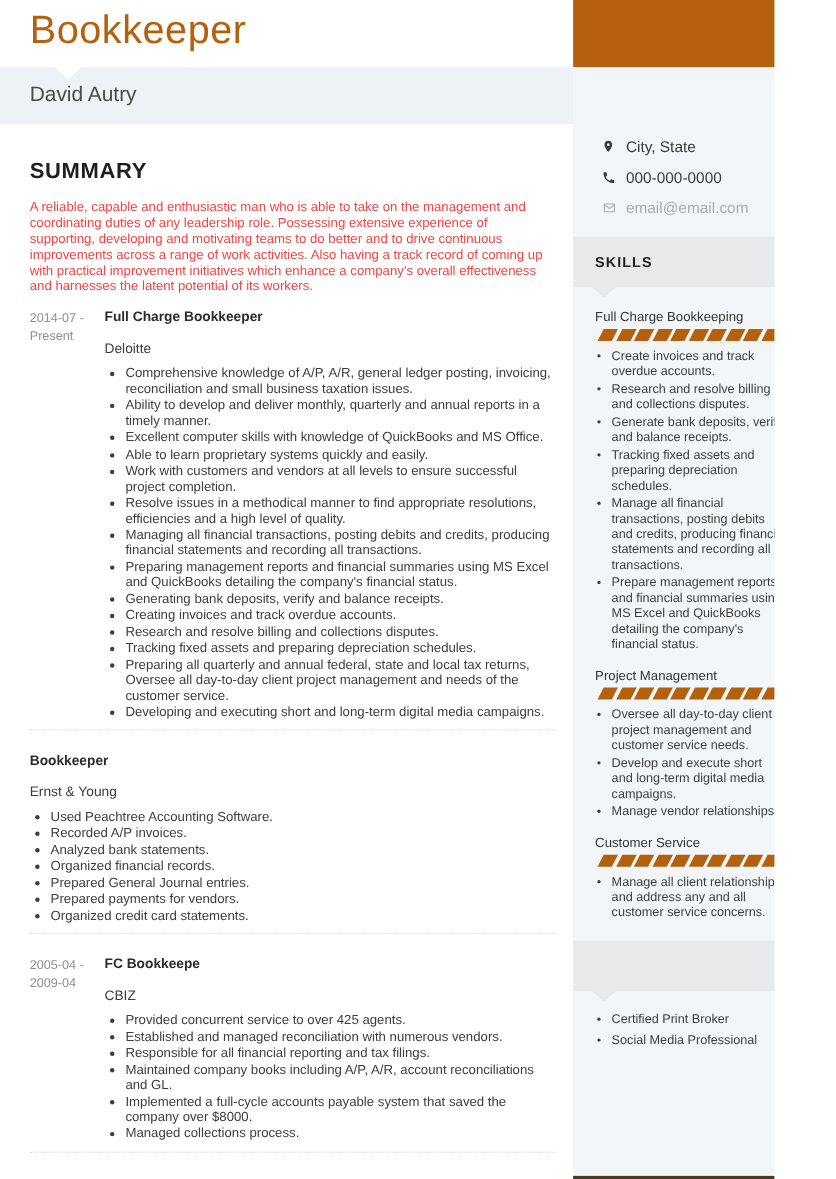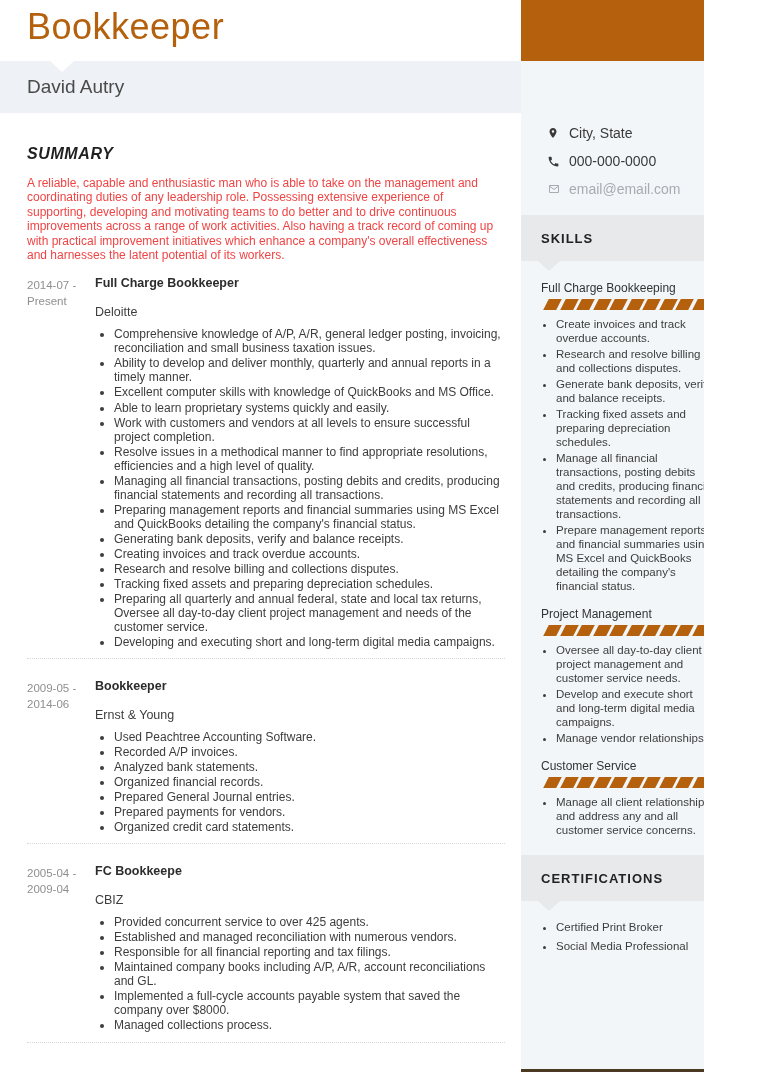--- a/index.html
+++ b/index.html
@@ -24,22 +24,22 @@
   .name-band { position: relative; height: 52px; background: var(--name-band-bg); }
   .name-band .notch {
     position: absolute; top: 0; left: 50px; width: 0; height: 0;
     border-left: 12px solid transparent; border-right: 12px solid transparent;
     border-top: 11px solid #ffffff;
   }
   .candidate-name { padding: 15px 0 0 27px; font-size: 19px; color: #4a4a4a; }
 
   .content { padding: 0 16px 0 27px; }
   .section-heading {
-    margin: 32px 0 0; font-size: 16px; font-weight: 700;
-    color: #1f1f1f; letter-spacing: 0.6px; font-style: italic;
+    margin: 32px 0 0; font-size: 20px; font-weight: 700;
+    color: #1f1f1f; letter-spacing: 0.6px;
   }
   .summary-text {
     margin: 13px 0 0; width: 478px;
     font-size: 12px; line-height: 1.2; color: #ef4444;
   }
 
   .jobs { margin-top: 12px; }
   .job { display: flex; padding-top: 2px; }
   .job + .job { border-top: 1px dotted #d9d9d9; margin-top: 8px; padding-top: 20px; }
   .job-dates { width: 68px; flex: none; font-size: 11.5px; color: #8f8f8f; line-height: 1.35; padding-top: 2px; }
@@ -138,24 +138,20 @@
 
                   <li>Preparing all quarterly and annual federal, state and local tax returns, Oversee all day-to-day client project management and needs of the customer service.</li>
 
                   <li>Developing and executing short and long-term digital media campaigns.</li>
 
               </ul>
             </div>
           </div>
 
           <div class="job">
-            <div class="job-dates">
-              <div>2009-05 -</div>
-              <div>2014-06</div>
-            </div>
             <div class="job-body">
               <div class="job-title">Bookkeeper</div>
               <div class="job-company">Ernst &amp; Young</div>
               <ul>
 
                   <li>Used Peachtree Accounting Software.</li>
 
                   <li>Recorded A/P invoices.</li>
 
                   <li>Analyzed bank statements.</li>
@@ -318,21 +314,20 @@
           <ul>
 
               <li>Manage all client relationships and address any and all customer service concerns.</li>
 
           </ul>
         </div>
 
     </div>
 
     <div class="side-band">
-      <span class="band-title">CERTIFICATIONS</span>
       <div class="notch"></div>
     </div>
 
     <ul class="certs">
 
         <li>Certified Print Broker</li>
 
         <li>Social Media Professional</li>
 
     </ul>

